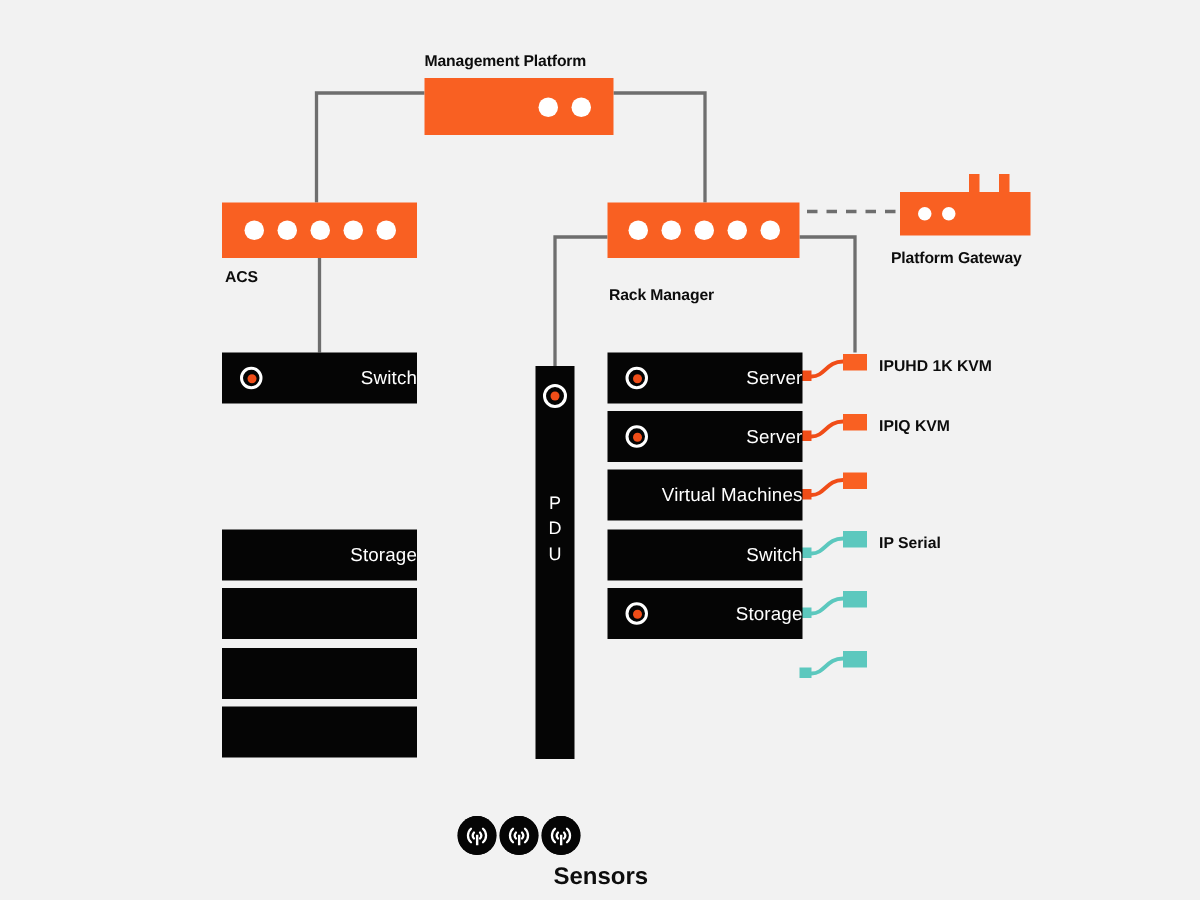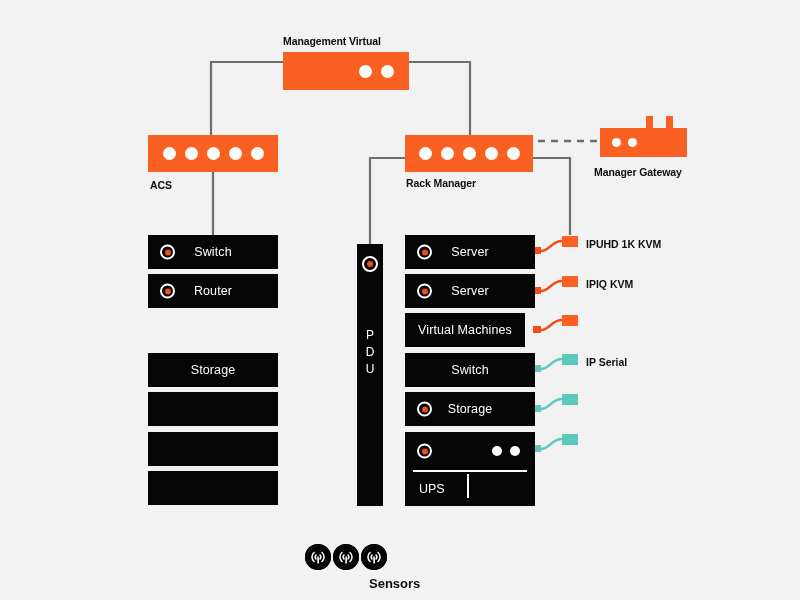--- a/index.html
+++ b/index.html
@@ -55,21 +55,21 @@
     background: #f96022;
     width: 7px;
   }
 
   
   .rack-unit {
     position: absolute;
     background: #050505;
     display: flex;
     align-items: center;
-    justify-content: center;
+    justify-content: flex-end;
     box-sizing: border-box;
   }
   .rack-unit .label {
     color: #ffffff;
     font-size: 12.5px;
     font-weight: 400;
     letter-spacing: 0.1px;
     white-space: nowrap;
   }
   .led {
@@ -182,21 +182,21 @@
   
   .sensor {
     position: absolute;
     width: 26px; height: 26px;
     border-radius: 50%;
     background: #050505;
   }
   .sensor svg { display: block; }
   .sensors-caption {
     position: absolute;
-    font-size: 13px;
+    font-size: 16px;
     font-weight: bold;
     color: #0d0d0d;
     padding-left: 44px;
   }
 </style>
 </head>
 <body>
 
 <div id="stage">
 
@@ -229,21 +229,21 @@
       <rect x="533" y="287" width="8" height="7"></rect>
       <rect x="533" y="326" width="8" height="7"></rect>
     </g>
     <g fill="#5cc8be">
       <rect x="533" y="365" width="8" height="7"></rect>
       <rect x="533" y="405" width="8" height="7"></rect>
       <rect x="533" y="445" width="8" height="7"></rect>
     </g>
   </svg>
 
-  <div class="caption" style="left:283px; top:35px;">Management Virtual</div>
+  <div class="caption" style="left:283px; top:35px;">Management Platform</div>
   <div class="node appliance" style="left:283px; top:52px; width:126px; height:38px; justify-content:flex-end; padding-right:15px;">
     <div class="dots">
       <span class="dot-white"></span>
       <span class="dot-white"></span>
     </div>
   </div>
 
   <div class="node appliance" style="left:148px; top:135px; width:130px; height:37px; justify-content:center;">
     <div class="dots">
       <span class="dot-white"></span>
@@ -257,39 +257,35 @@
 
   <div class="node appliance" style="left:405px; top:135px; width:128px; height:37px; justify-content:center;">
     <div class="dots">
       <span class="dot-white"></span>
       <span class="dot-white"></span>
       <span class="dot-white"></span>
       <span class="dot-white"></span>
       <span class="dot-white"></span>
     </div>
   </div>
-  <div class="caption" style="left:406px; top:177px;">Rack Manager</div>
+  <div class="caption" style="left:406px; top:191px;">Rack Manager</div>
 
   <div class="antenna" style="left:646px; top:116px; height:34px;"></div>
   <div class="antenna" style="left:666px; top:116px; height:34px;"></div>
   <div class="node appliance" style="left:600px; top:128px; width:87px; height:29px; padding-left:12px;">
     <div class="dots" style="gap:7px;">
       <span class="dot-white" style="width:9px;height:9px;"></span>
       <span class="dot-white" style="width:9px;height:9px;"></span>
     </div>
   </div>
-  <div class="caption" style="left:594px; top:166px;">Manager Gateway</div>
+  <div class="caption" style="left:594px; top:166px;">Platform Gateway</div>
 
   <div class="rack-unit" style="left:148px; top:235px; width:130px; height:34px;">
     <span class="led round"></span>
     <span class="label">Switch</span>
-  </div>
-  <div class="rack-unit" style="left:148px; top:274px; width:130px; height:34px;">
-    <span class="led round"></span>
-    <span class="label">Router</span>
   </div>
   <div class="rack-unit" style="left:148px; top:353px; width:130px; height:34px;">
     <span class="label">Storage</span>
   </div>
   <div class="rack-unit" style="left:148px; top:392px; width:130px; height:34px;"></div>
   <div class="rack-unit" style="left:148px; top:432px; width:130px; height:34px;"></div>
   <div class="rack-unit" style="left:148px; top:471px; width:130px; height:34px;"></div>
 
   <div class="pdu" style="left:357px; top:244px; width:26px; height:262px;">
     <span class="led round"></span>
@@ -297,43 +293,31 @@
   </div>
 
   <div class="rack-unit" style="left:405px; top:235px; width:130px; height:34px;">
     <span class="led round"></span>
     <span class="label">Server</span>
   </div>
   <div class="rack-unit" style="left:405px; top:274px; width:130px; height:34px;">
     <span class="led round"></span>
     <span class="label">Server</span>
   </div>
-  <div class="rack-unit" style="left:405px; top:313px; width:120px; height:34px;">
+  <div class="rack-unit" style="left:405px; top:313px; width:130px; height:34px;">
     <span class="label">Virtual Machines</span>
   </div>
   <div class="rack-unit" style="left:405px; top:353px; width:130px; height:34px;">
     <span class="label">Switch</span>
   </div>
   <div class="rack-unit" style="left:405px; top:392px; width:130px; height:34px;">
     <span class="led round"></span>
     <span class="label">Storage</span>
   </div>
 
-  <div class="ups-unit" style="left:405px; top:432px; width:130px; height:74px;">
-    <div class="ups-top">
-      <span class="led round" style="left:12px;"></span>
-      <span class="ups-dots">
-        <span class="dot-white" style="width:10px;height:10px;"></span>
-        <span class="dot-white" style="width:10px;height:10px;"></span>
-      </span>
-    </div>
-    <div class="ups-divider-h"></div>
-    <div class="ups-divider-v"></div>
-    <span class="ups-label">UPS</span>
-  </div>
 
   <div class="legend-sq" style="left:562px; top:236px; background:#f96022;"></div>
   <div class="legend-label" style="left:586px; top:238px;">IPUHD 1K KVM</div>
 
   <div class="legend-sq" style="left:562px; top:276px; background:#f96022;"></div>
   <div class="legend-label" style="left:586px; top:278px;">IPIQ KVM</div>
 
   <div class="legend-sq" style="left:562px; top:315px; background:#f96022;"></div>
 
   <div class="legend-sq" style="left:562px; top:354px; background:#5cc8be;"></div>

